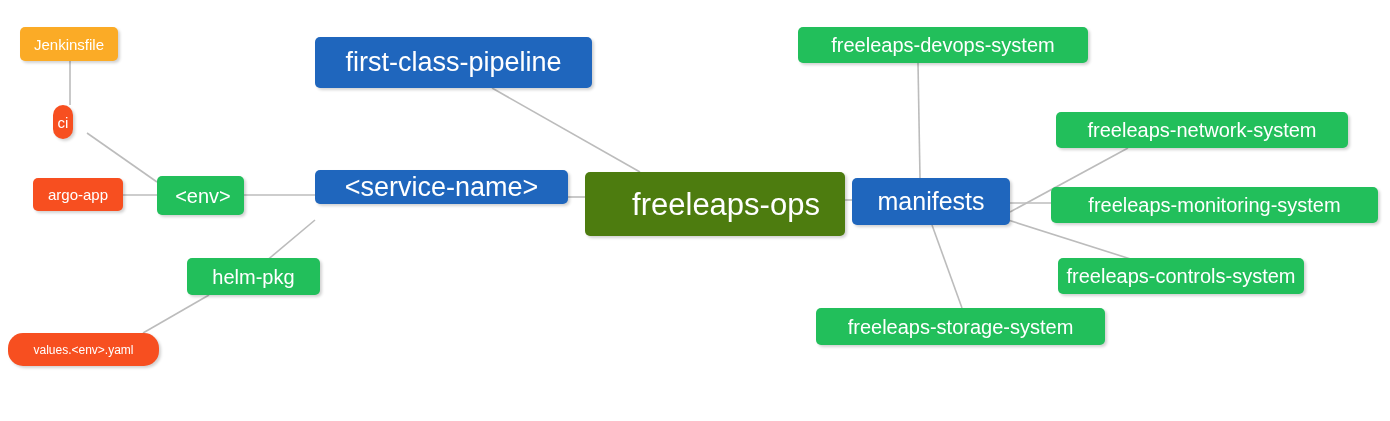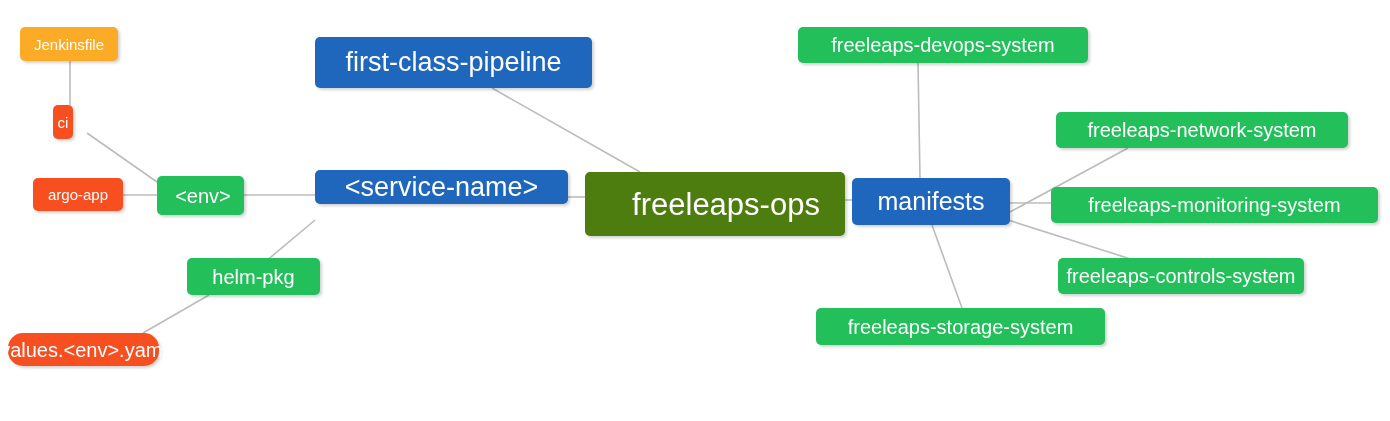--- a/index.html
+++ b/index.html
@@ -63,33 +63,33 @@
       <line x1="920" y1="178" x2="918" y2="63" stroke="#bcbcbc" stroke-width="1.6"></line>
       <line x1="1010" y1="212" x2="1128" y2="148" stroke="#bcbcbc" stroke-width="1.6"></line>
       <line x1="1010" y1="203" x2="1051" y2="203" stroke="#bcbcbc" stroke-width="1.6"></line>
       <line x1="1008" y1="220" x2="1140" y2="262" stroke="#bcbcbc" stroke-width="1.6"></line>
       <line x1="932" y1="225" x2="962" y2="308" stroke="#bcbcbc" stroke-width="1.6"></line>
     </svg>
   <div id="node-layer">
       <div class="mm-node c-orange" style="left: 20px; top: 27px; width: 98px; height: 34px; font-size: 15px;">
         <span>Jenkinsfile</span>
       </div>
-      <div class="mm-node c-red" style="left: 53px; top: 105px; width: 14px; height: 34px; font-size: 15px;">
+      <div class="mm-node c-red" style="left: 53px; top: 105px; width: 14px; height: 34px; font-size: 15px; border-radius: 12px;">
         <span>ci</span>
       </div>
       <div class="mm-node c-red" style="left: 33px; top: 178px; width: 90px; height: 33px; font-size: 15px;">
         <span>argo-app</span>
       </div>
       <div class="mm-node c-green" style="left: 157px; top: 176px; width: 87px; height: 39px; font-size: 20px; padding-left: 15px;">
         <span>&lt;env&gt;</span>
       </div>
       <div class="mm-node c-green" style="left: 148px; top: 258px; width: 133px; height: 37px; font-size: 20px; margin-left: 39px;">
         <span>helm-pkg</span>
       </div>
-      <div class="mm-node c-red" style="left: 8px; top: 333px; width: 151px; height: 33px; font-size: 20px; border-radius: 15px;">
+      <div class="mm-node c-red" style="left: 8px; top: 333px; width: 151px; height: 33px; font-size: 12px; border-radius: 15px;">
         <span>values.&lt;env&gt;.yaml</span>
       </div>
       <div class="mm-node c-blue" style="left: 315px; top: 37px; width: 277px; height: 51px; font-size: 27px;">
         <span>first-class-pipeline</span>
       </div>
       <div class="mm-node c-blue" style="left: 315px; top: 170px; width: 253px; height: 34px; font-size: 27px;">
         <span>&lt;service-name&gt;</span>
       </div>
       <div class="mm-node c-root" style="left: 585px; top: 172px; width: 260px; height: 64px; font-size: 31px;">
         <span>freeleaps-ops</span>

